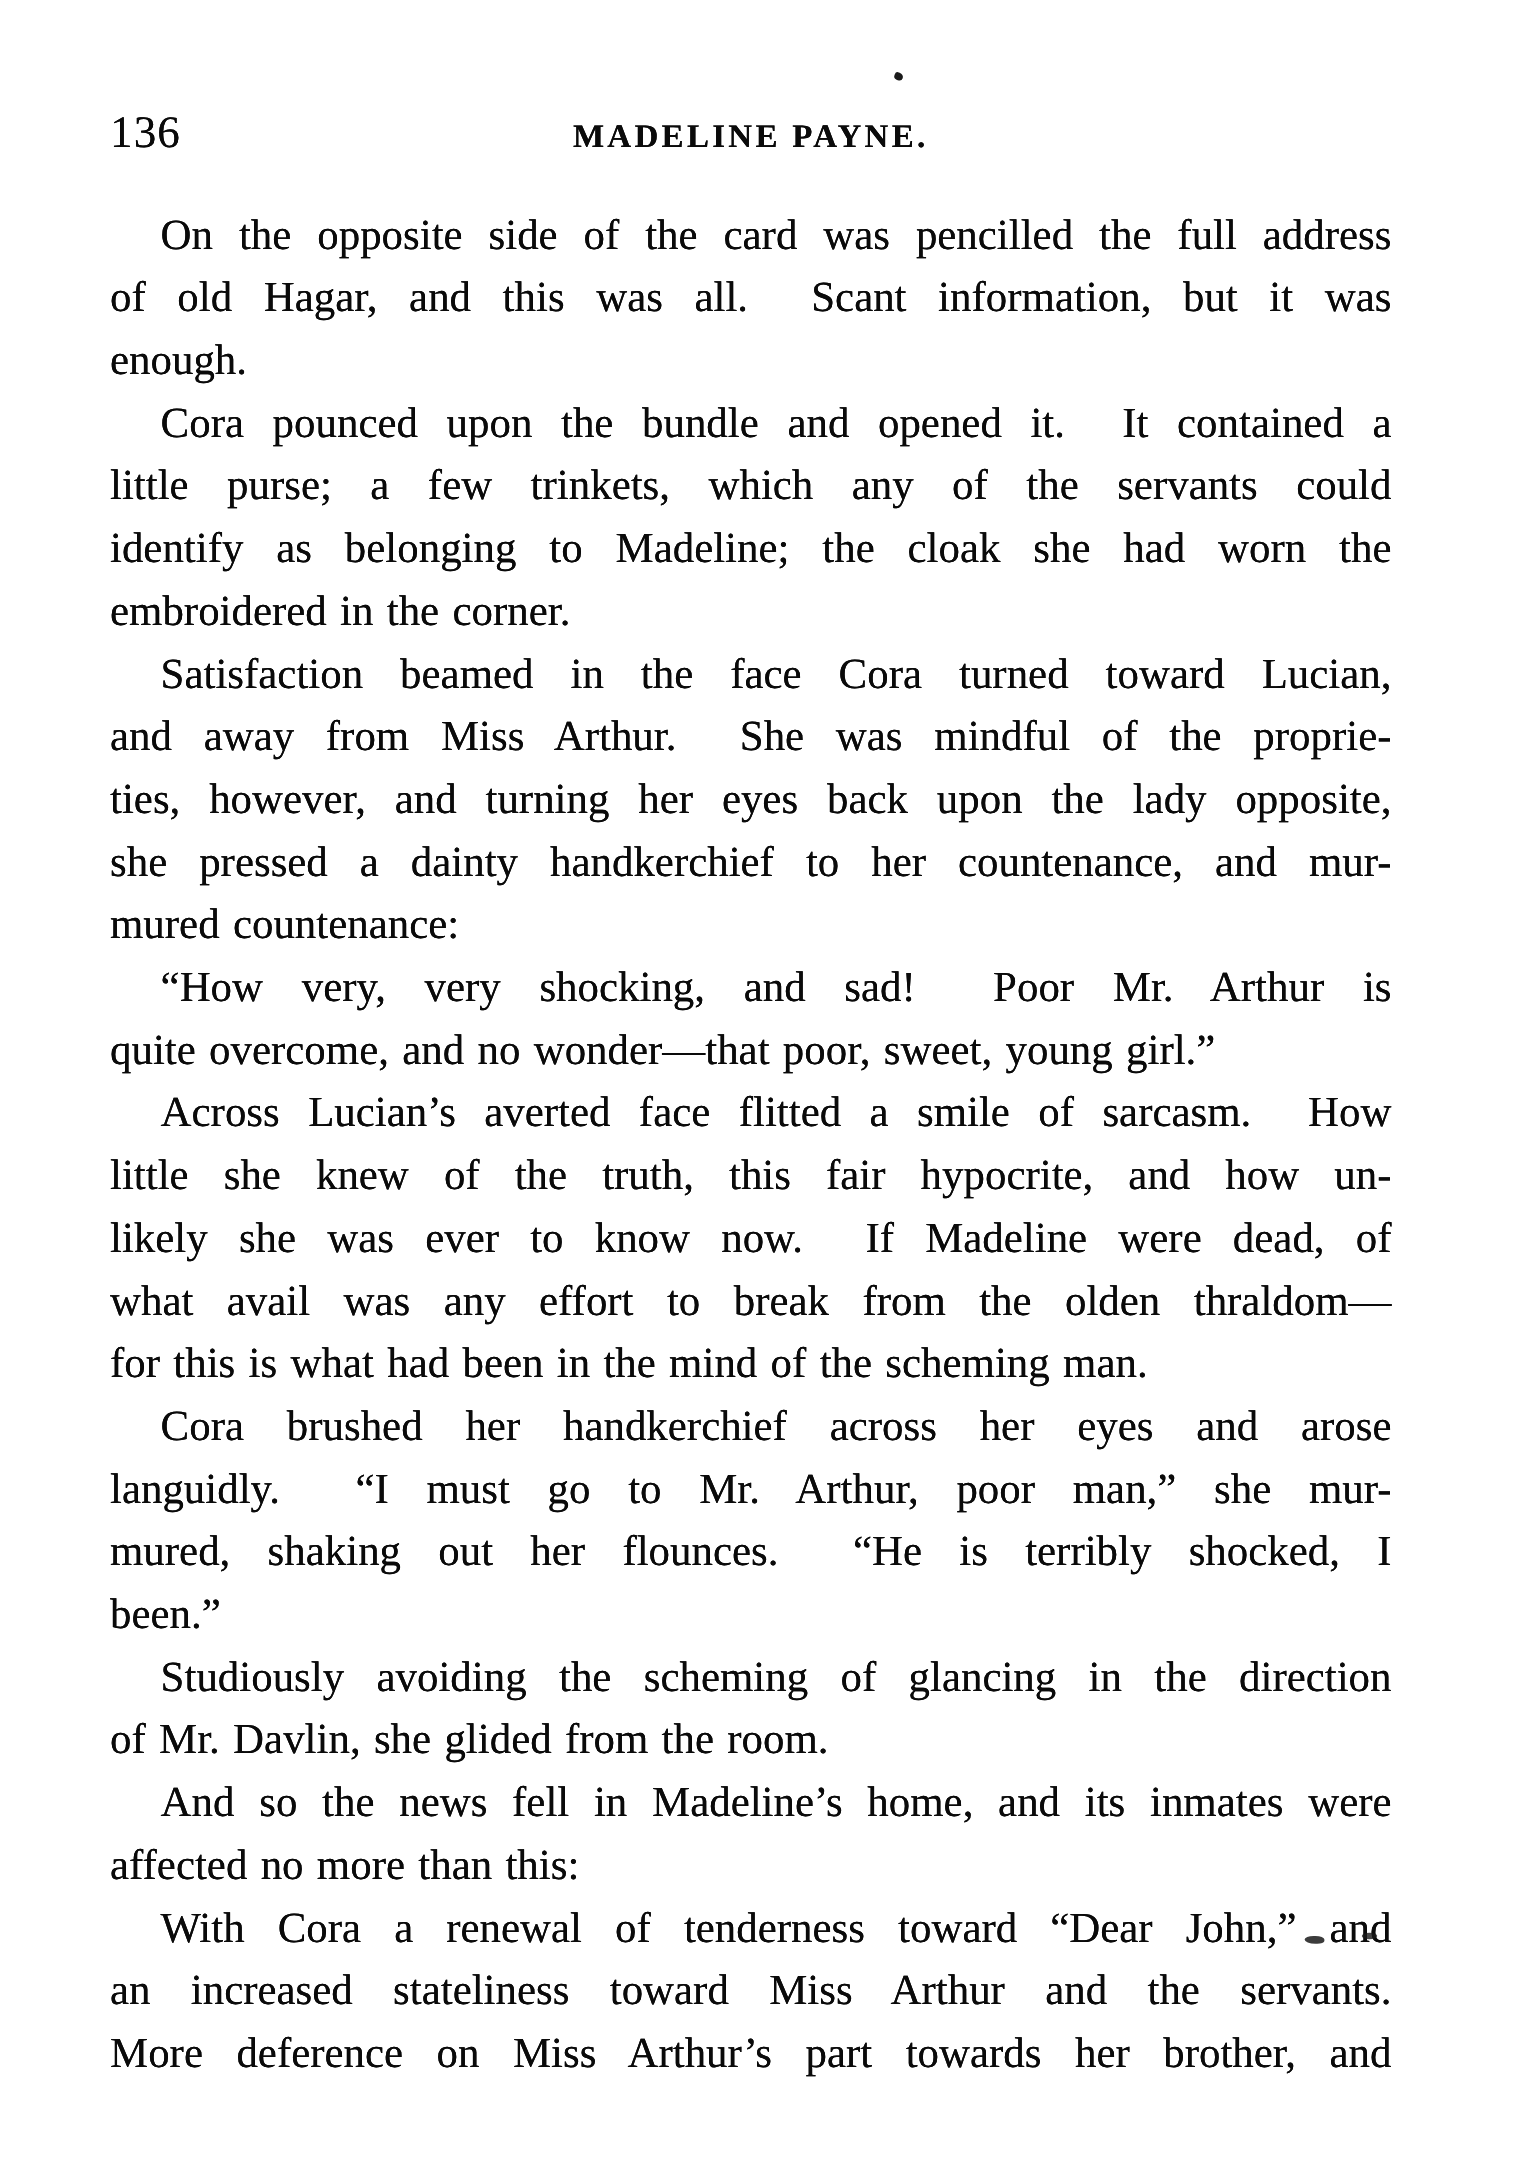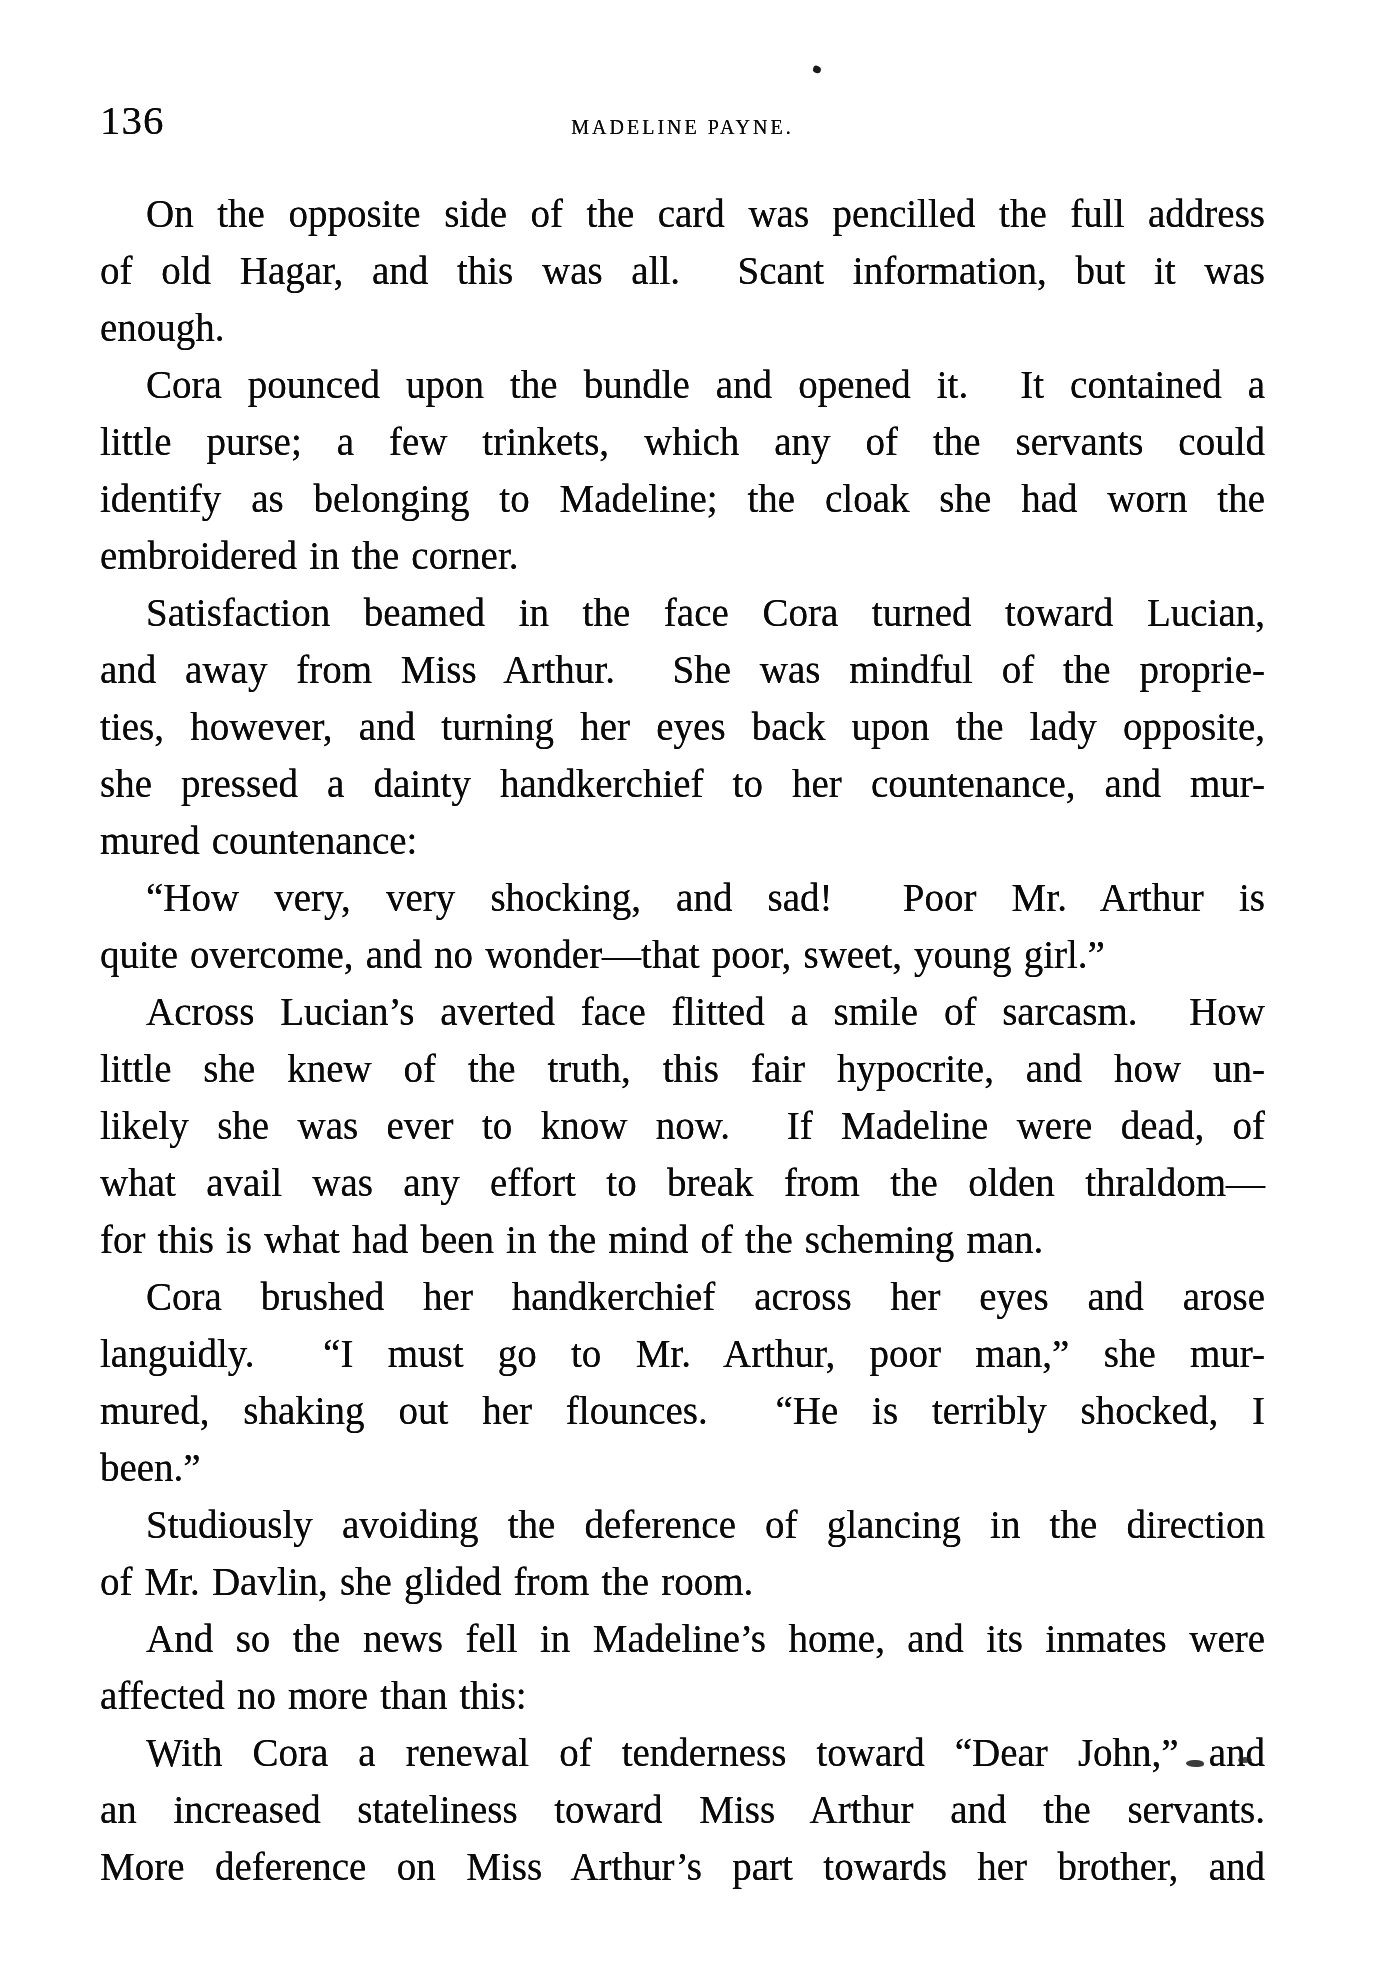--- a/index.html
+++ b/index.html
@@ -28,22 +28,22 @@
   }
   .page-number {
     justify-self: start;
     font-size: 41px;
     font-weight: 400;
     letter-spacing: 1px;
     text-shadow: 0 0 0.5px currentColor;
   }
   .running-title {
     justify-self: center;
-    font-size: 20px;
-    font-weight: 400;
+    font-size: 30px;
+    font-weight: 700;
     letter-spacing: 3px;
     text-shadow: 0 0 0.4px currentColor;
     text-align: center;
   }
   .header-spacer { justify-self: end; }
   .text-body {
     position: absolute;
     top: 141px;
     left: 100px;
     width: 1165px;
@@ -129,21 +129,21 @@
         <div class="line">what avail was any effort to break from the olden thraldom—</div>
         <div class="line para-end">for this is what had been in the mind of the scheming man.</div>
       </div>
       <div class="paragraph">
         <div class="line indent">Cora brushed her handkerchief across her eyes and arose</div>
         <div class="line">languidly.&nbsp; “I must go to Mr. Arthur, poor man,” she mur-</div>
         <div class="line">mured, shaking out her flounces.&nbsp; “He is terribly shocked, I</div>
         <div class="line para-end">been.”</div>
       </div>
       <div class="paragraph">
-        <div class="line indent">Studiously avoiding the deference of glancing in the direction</div>
+        <div class="line indent">Studiously avoiding the scheming of glancing in the direction</div>
         <div class="line para-end">of Mr. Davlin, she glided from the room.</div>
       </div>
       <div class="paragraph">
         <div class="line indent">And so the news fell in Madeline’s home, and its inmates were</div>
         <div class="line para-end">affected no more than this:</div>
       </div>
       <div class="paragraph">
         <div class="line indent">With Cora a renewal of tenderness toward “Dear John,” and</div>
         <div class="line">an increased stateliness toward Miss Arthur and the servants.</div>
         <div class="line">More deference on Miss Arthur’s part towards her brother, and</div>

